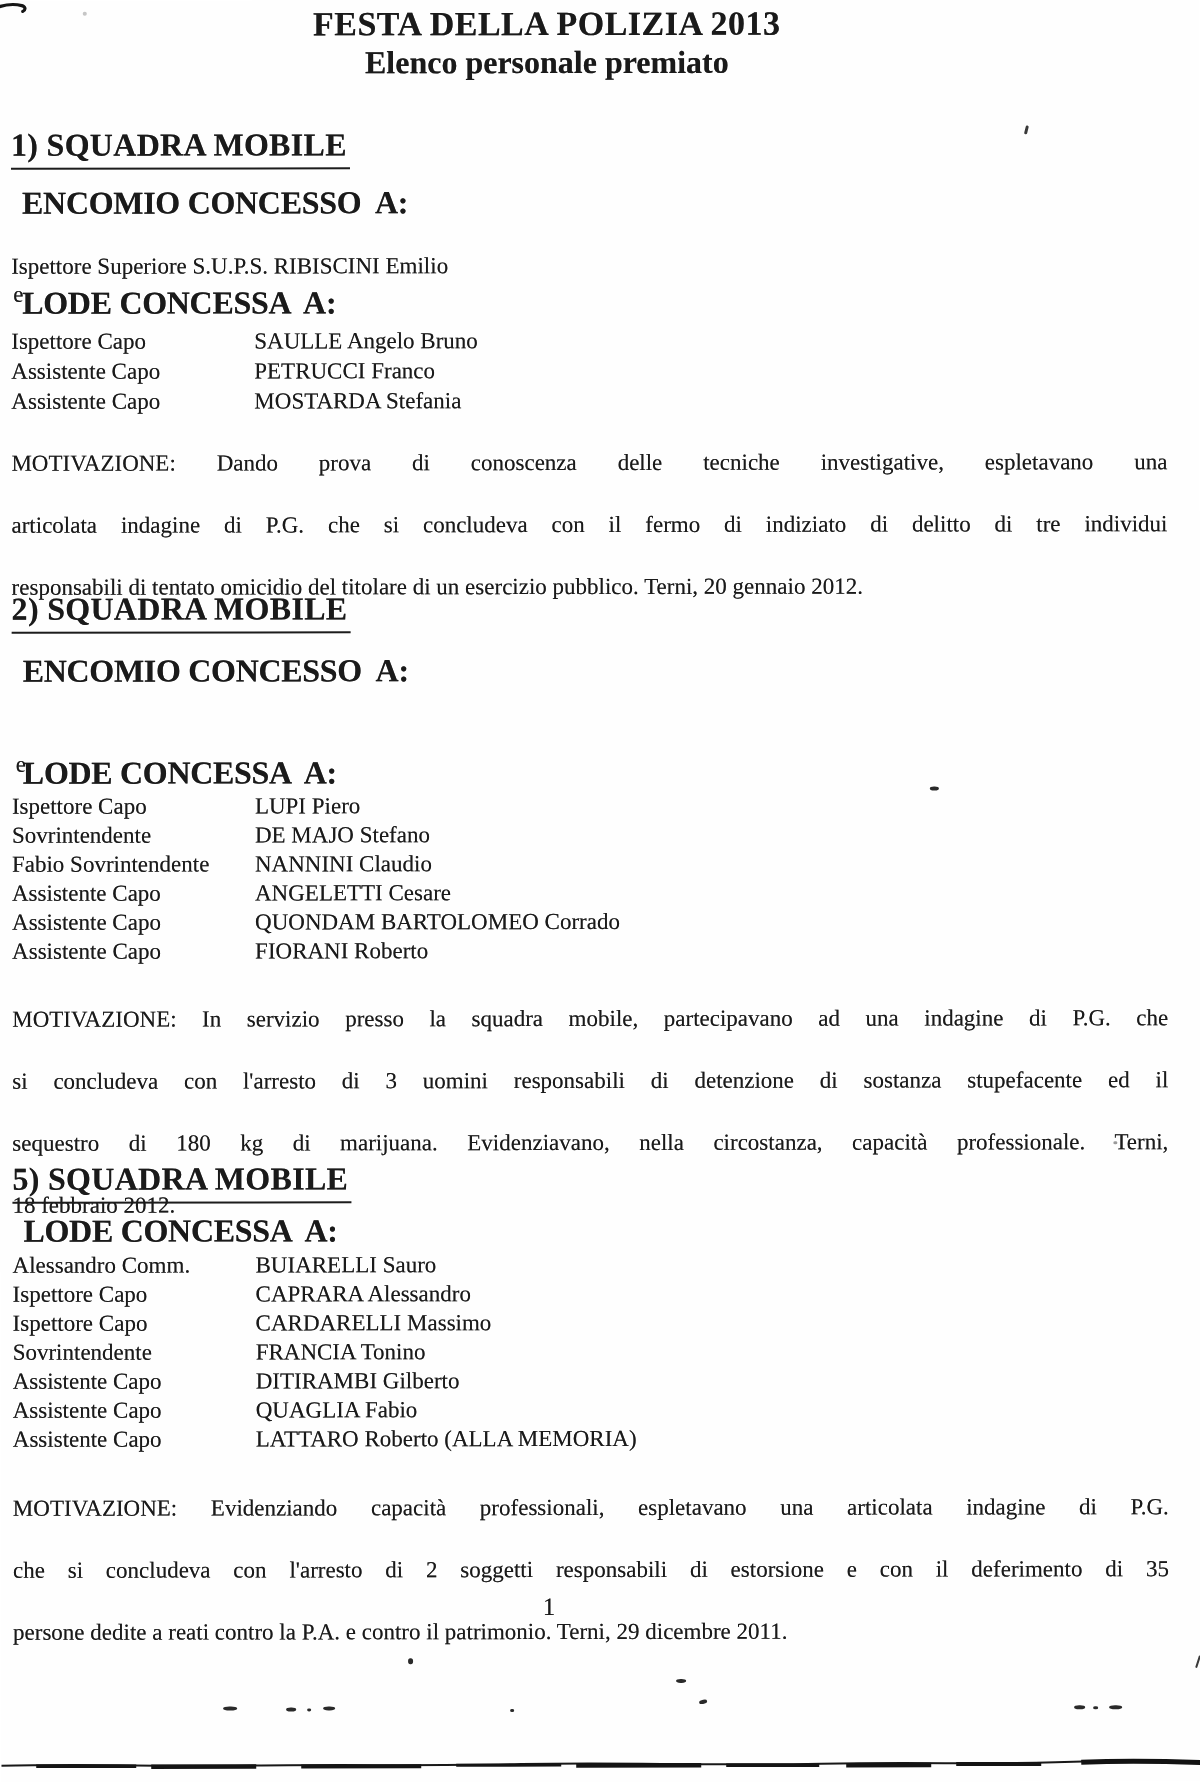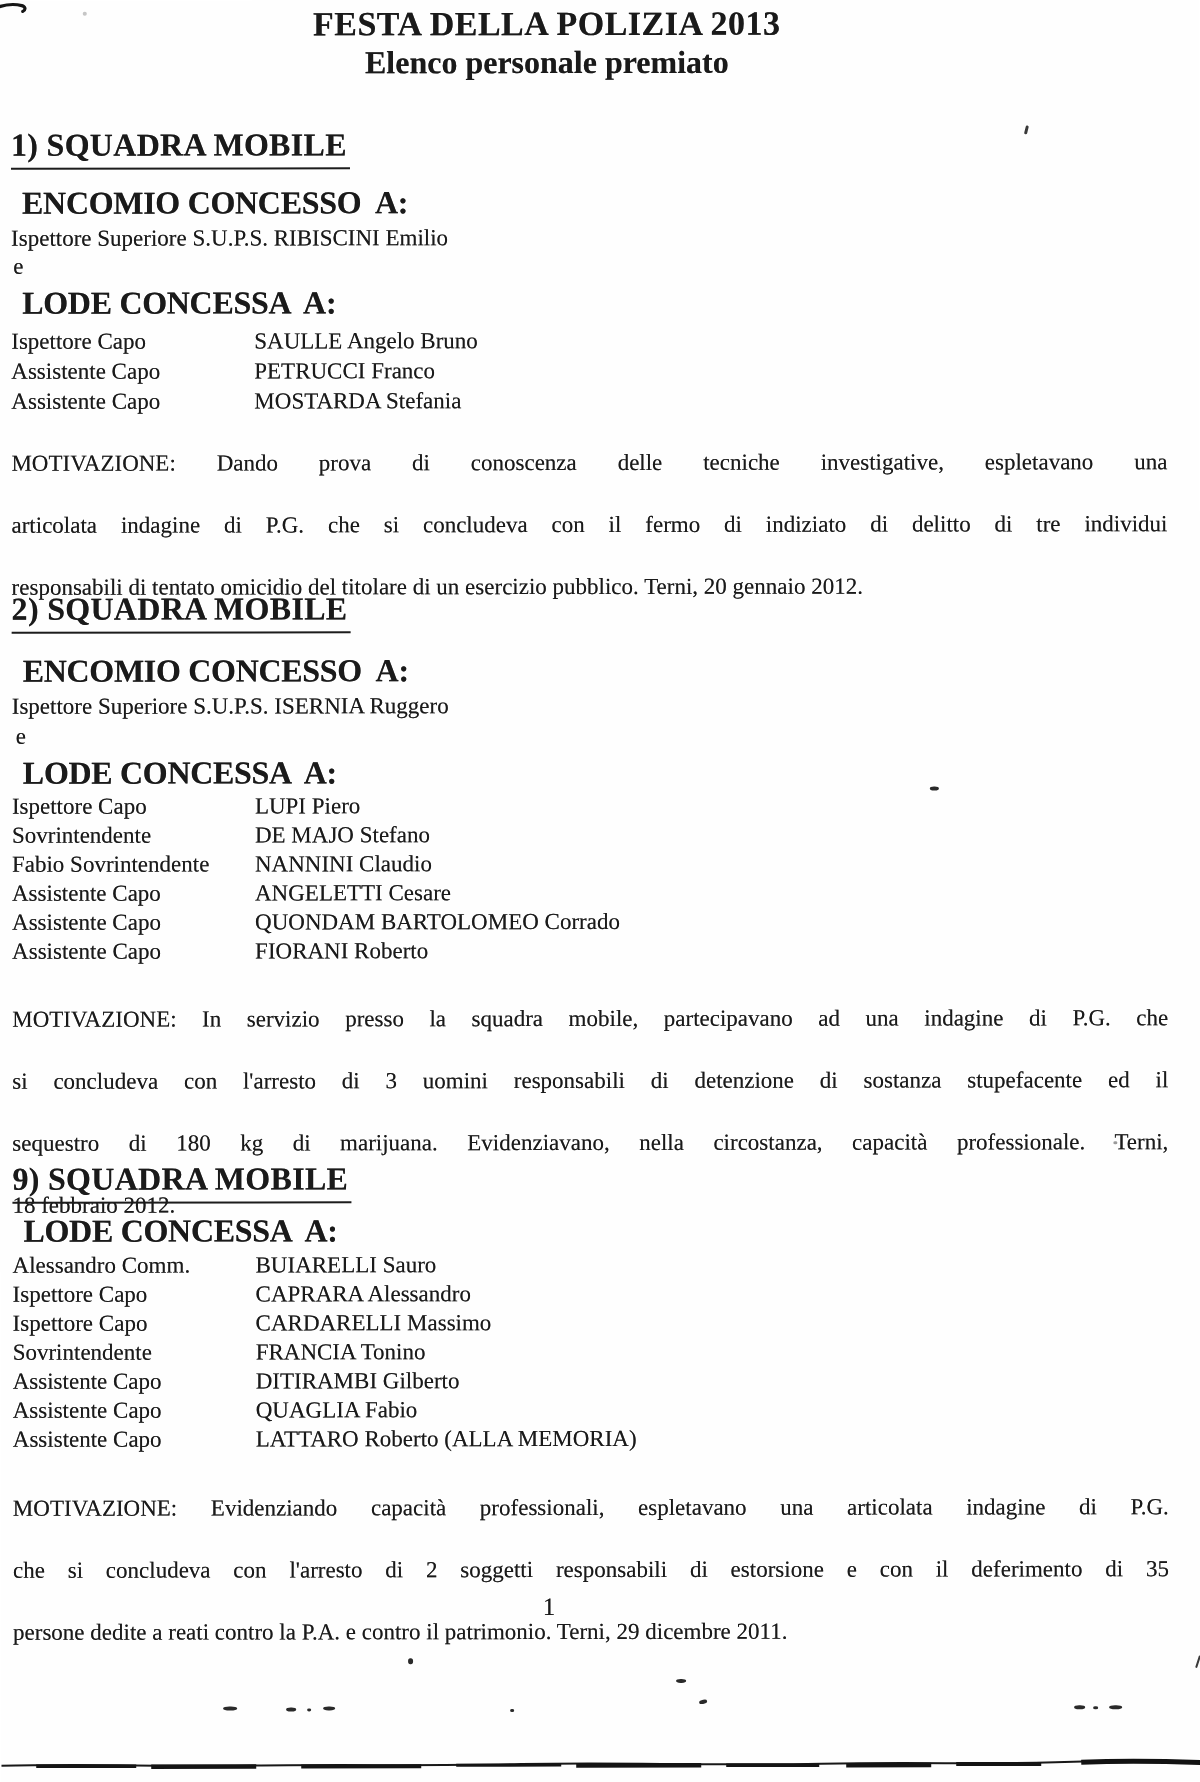--- a/index.html
+++ b/index.html
@@ -13,21 +13,21 @@
   .abs { position:absolute; }
   .center-col { left:0; width:1096px; text-align:center; }
   .doc-title { top:5px; font-size:34px; font-weight:bold; line-height:38px; letter-spacing:0.5px; }
   .doc-subtitle { top:44px; font-size:32px; font-weight:bold; line-height:36px; }
   .sec-head {
     font-size:32px; font-weight:bold; letter-spacing:0.3px;
     text-decoration-thickness:2px; text-underline-offset:4px;
   }
   .sec-head > span { display:inline-block; border-bottom:2px solid #1c1c1c; padding:0 3px 4px 0; }
   .big-head { font-size:32px; font-weight:bold; line-height:36px; letter-spacing:-0.3px; white-space:pre;margin-left:10px; }
-  .body-line { font-size:23px; line-height:28px; }
+  .body-line { font-size:23px; line-height:28px;margin-top:28px; }
   .rows { left:12px; width:1000px; font-size:23px; }
   .row { display:grid; grid-template-columns:243px 1fr; }
   .rows-lh30 .row { line-height:30px; }
   .rows-lh29 .row { line-height:29px; }
   .para { left:12px; width:1156px; font-size:23px; line-height:31px; }
   .para .mline { text-align:justify; }
   .para .mline.j::after { content:""; display:inline-block; width:100%; height:0; }
   .para .mline.last { text-align:left; }
   .page-num { font-size:25px; }
   .speck { position:absolute; background:#2a2a2a; border-radius:45%; }
@@ -71,21 +71,20 @@
 
   <div class="abs para txt" style="top:447px;">
     <div class="mline j">MOTIVAZIONE: Dando prova di conoscenza delle tecniche investigative, espletavano una</div>
     <div class="mline j">articolata indagine di P.G. che si concludeva con il fermo di indiziato di delitto di tre individui</div>
     <div class="mline last">responsabili di tentato omicidio del titolare di un esercizio pubblico. Terni, 20 gennaio 2012.</div>
   </div>
 
   <div class="abs sec-head txt" style="left:12px;top:590px;"><span>2) SQUADRA MOBILE</span></div>
 
   <div class="abs big-head txt" style="left:13px;top:652px;">ENCOMIO CONCESSO  A:</div>
-  <div class="abs body-line txt" style="left:12px;top:692px;">Ispettore Superiore S.U.P.S. ISERNIA Ruggero</div>
   <div class="abs body-line txt" style="left:16px;top:722px;">e</div>
   <div class="abs big-head txt" style="left:13px;top:754px;">LODE CONCESSA  A:</div>
 
   <div class="abs rows rows-lh29 txt" style="top:791px;">
     <div class="row">
       <span>Ispettore Capo</span>
         <span>LUPI Piero</span>
     </div>
     <div class="row">
       <span>Sovrintendente</span>
@@ -111,21 +110,21 @@
   <div class="speck" style="left:930px;top:787px;width:9px;height:4px;"></div>
 
   <div class="abs para txt" style="top:1003px;">
     <div class="mline j">MOTIVAZIONE: In servizio presso la squadra mobile, partecipavano ad una indagine di P.G. che</div>
     <div class="mline j">si concludeva con l'arresto di 3 uomini responsabili di detenzione di sostanza stupefacente ed il</div>
     <div class="mline j">sequestro di 180 kg di marijuana. Evidenziavano, nella circostanza, capacità professionale. Terni,</div>
     <div class="mline last">18 febbraio 2012.</div>
   </div>
   <div class="speck" style="left:1113px;top:1142px;width:4px;height:3px;background:#9a9a9a;"></div>
 
-  <div class="abs sec-head txt" style="left:12px;top:1160px;"><span>9) SQUADRA MOBILE</span></div>
+  <div class="abs sec-head txt" style="left:12px;top:1160px;"><span>5) SQUADRA MOBILE</span></div>
 
   <div class="abs big-head txt" style="left:13px;top:1212px;">LODE CONCESSA  A:</div>
 
   <div class="abs rows rows-lh29 txt" style="top:1250px;">
     <div class="row">
       <span>Alessandro Comm.</span>
         <span>BUIARELLI Sauro</span>
     </div>
     <div class="row">
       <span>Ispettore Capo</span>

